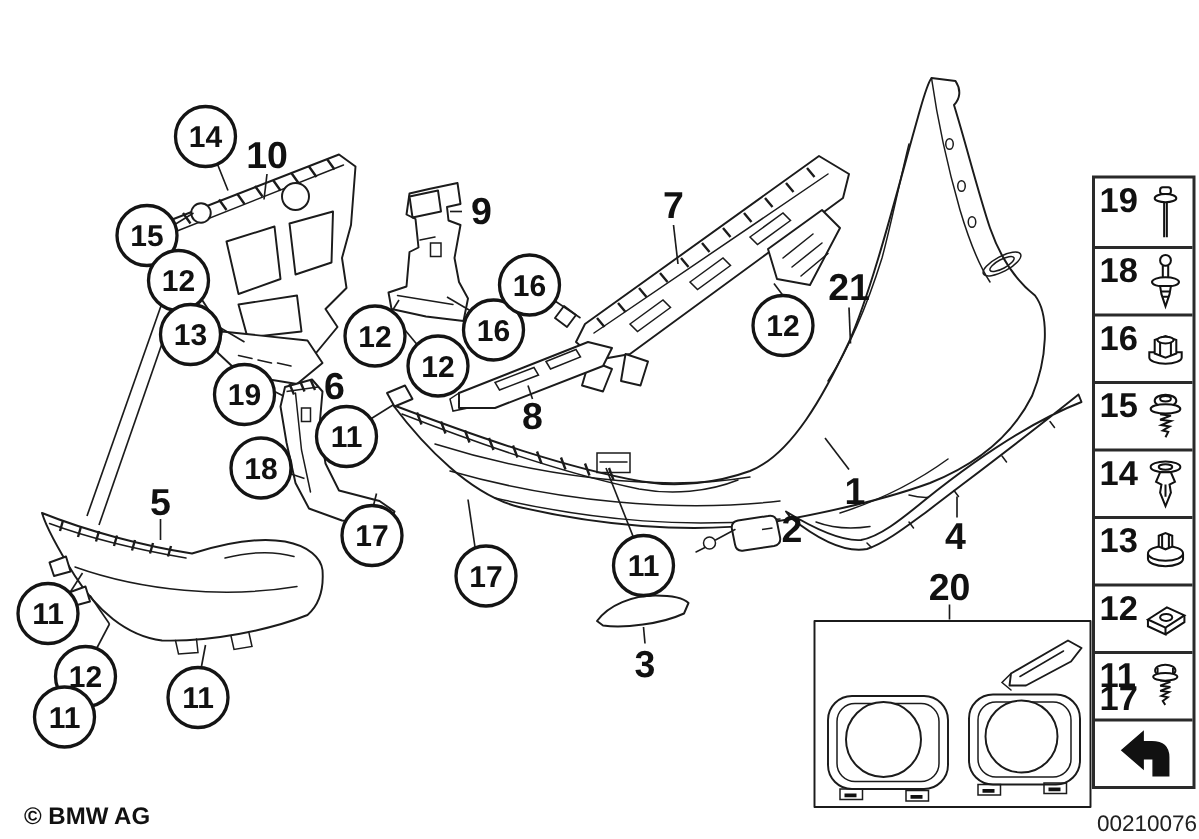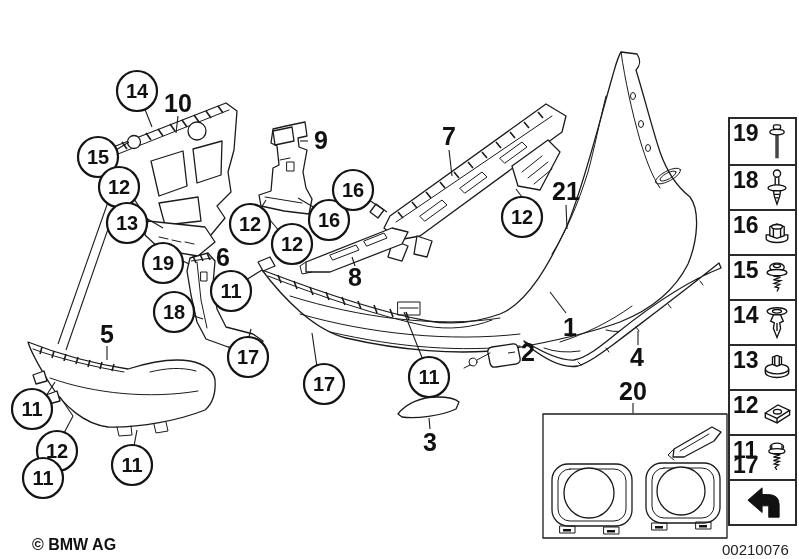--- a/index.html
+++ b/index.html
@@ -16,22 +16,22 @@
   .plabel{font:bold 25px "Liberation Sans",sans-serif;fill:#111;}
   .slot{fill:#111;stroke:none;}
   
   #sidebar{position:absolute;left:728px;top:117px;width:69px;border:2px solid #2a2a2a;background:#fff;box-sizing:border-box;}
   .sb-cell{position:relative;height:45px;border-top:2px solid #2a2a2a;box-sizing:border-box;}
   .sb-cell:first-child{border-top:none;}
   .sb-num{position:absolute;left:3px;top:1px;font:bold 23px "Liberation Sans",sans-serif;}
   .sb-num2{position:absolute;left:3px;bottom:0px;font:bold 23px "Liberation Sans",sans-serif;}
   .sb-ico{position:absolute;right:0px;top:50%;transform:translateY(-50%);}
   .sb-cell.tall .sb-ico{right:2px;}
-  .footer-copy{position:absolute;left:32px;top:536px;font:600 16px "Liberation Sans",sans-serif;letter-spacing:0px;text-align:center;}
-  .footer-doc{position:absolute;left:722px;top:541px;width:76px;text-align:left;font:400 15px "Liberation Sans",sans-serif;color:#222;}
+  .footer-copy{position:absolute;left:16px;top:536px;font:600 16px "Liberation Sans",sans-serif;letter-spacing:0px;text-align:center;}
+  .footer-doc{position:absolute;left:722px;top:541px;width:76px;text-align:right;font:400 15px "Liberation Sans",sans-serif;color:#222;}
 </style>
 </head>
 <body>
 
 <div id="stage">
 
   <svg id="diagram" width="799" height="559" viewBox="0 0 799 559">
 
     <g>
       <path class="part" d="M108,149 L226,103 L237,111 L234,150 L228,172 L231,192 L217,206 L225,218 L206,241 L171,239 L149,222 L127,188 L112,163 Z"></path>

